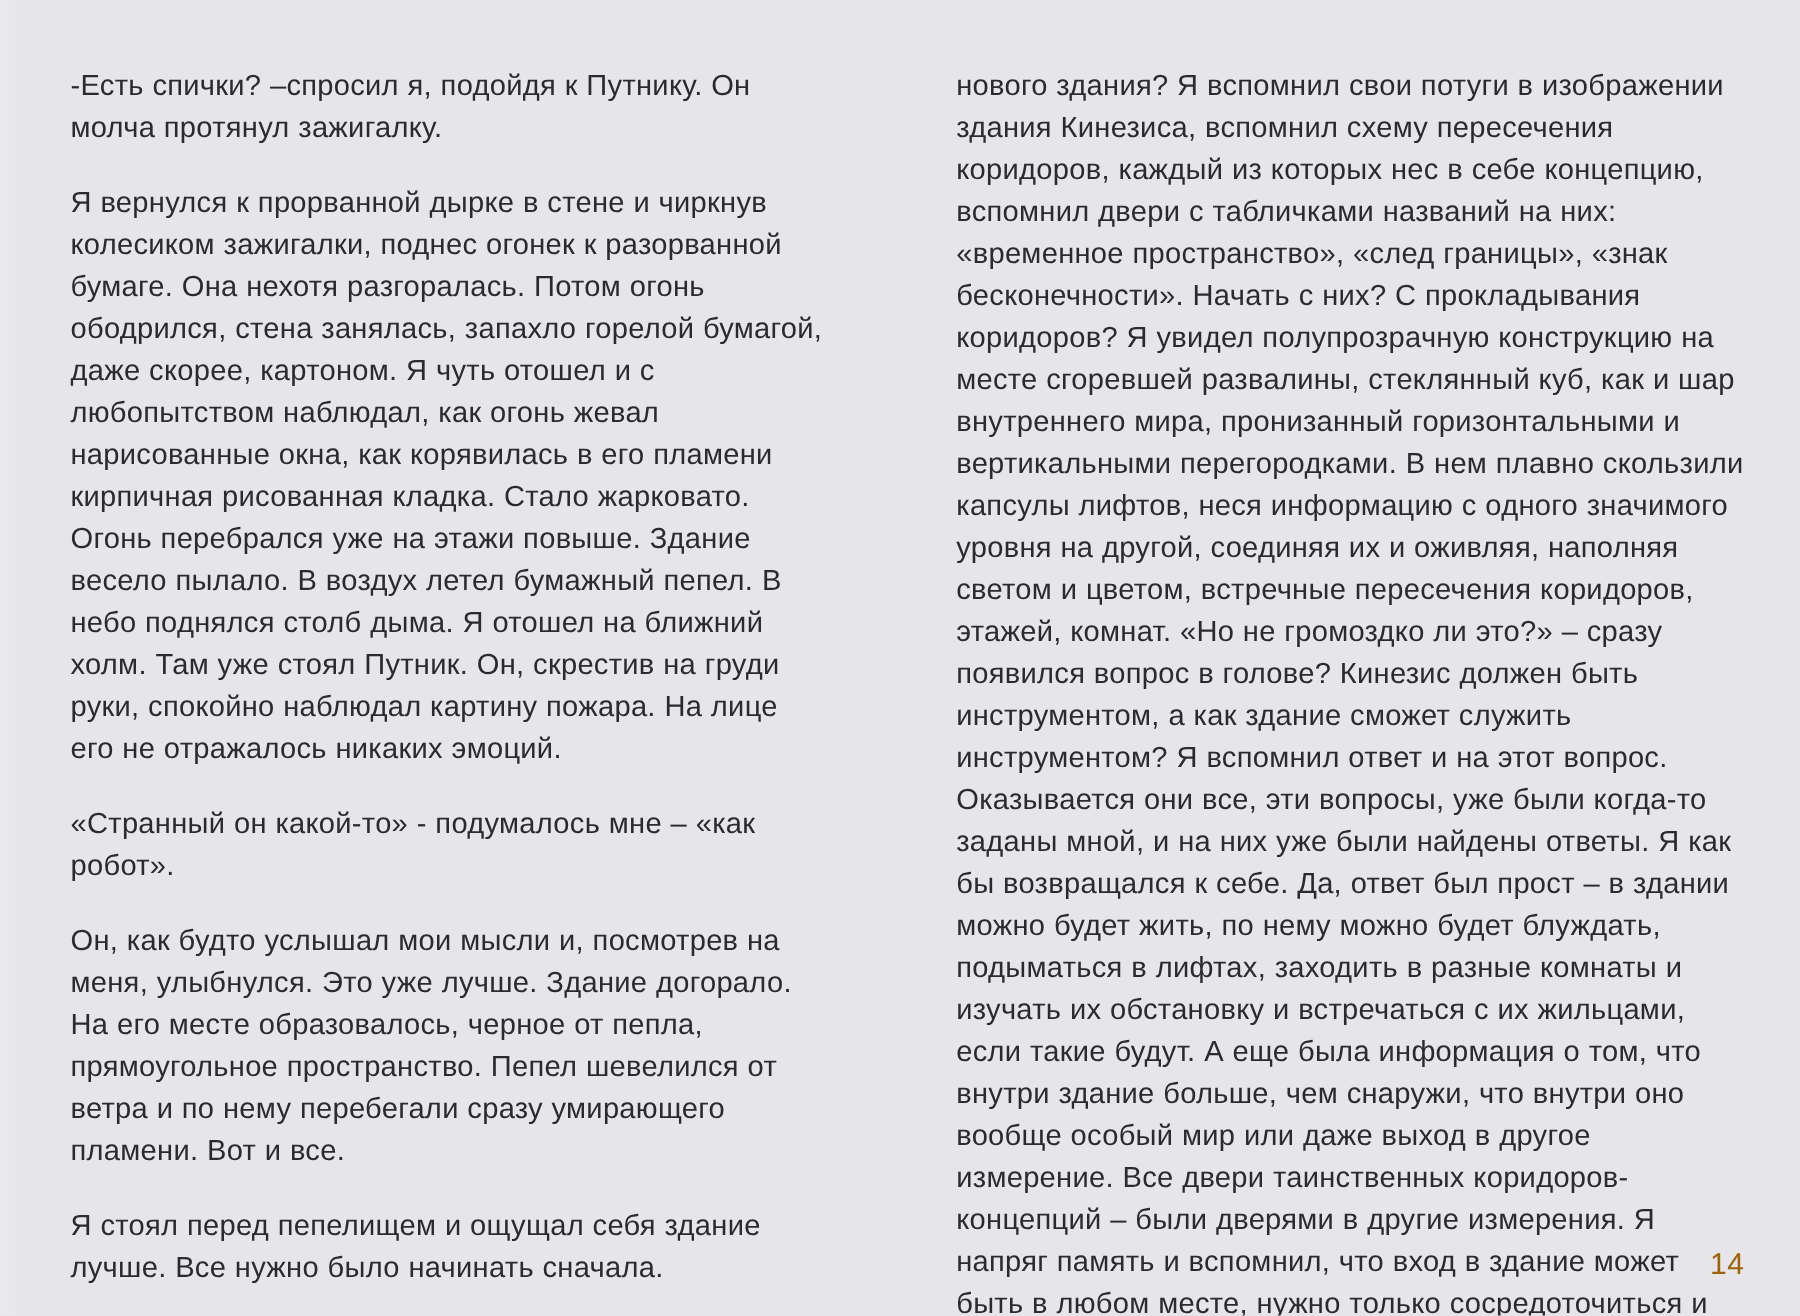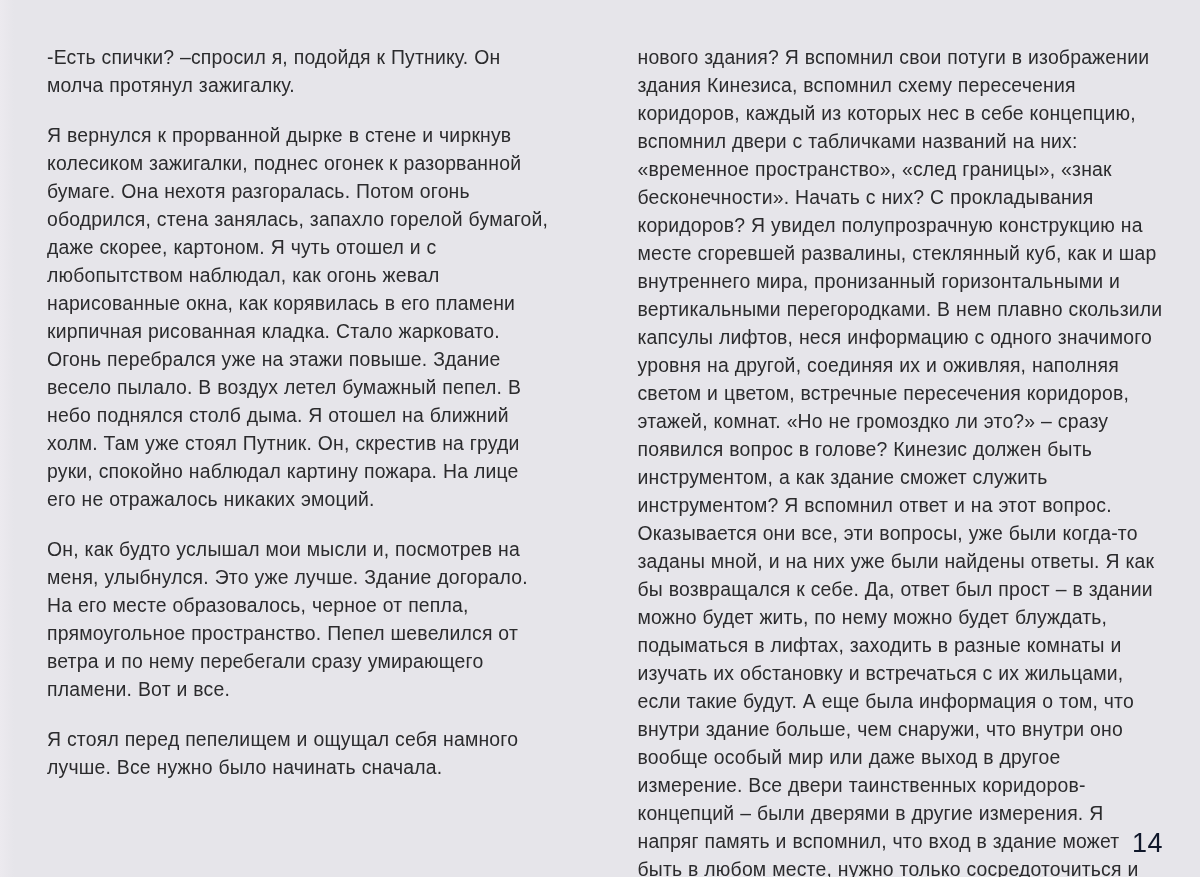--- a/index.html
+++ b/index.html
@@ -77,39 +77,40 @@
   }
 
   .para:last-child {
     margin-bottom: 0;
   }
 
   .page-number {
     position: absolute;
     right: 37px;
     bottom: 22px;
-    font-size: 27px;
+    font-size: 20px;
     line-height: 24px;
-    color: #0f172a;
+    color: #a16207;
     font-family: "Liberation Sans", sans-serif;
     letter-spacing: 0.02em;
   }
 </style>
 </head>
 <body>
 
 <div id="page">
 
   <div class="columns">
 
     <div class="column column-left">
       <p class="para">-Есть спички? –спросил я, подойдя к Путнику. Он молча протянул зажигалку.</p>
       <p class="para">Я вернулся к прорванной дырке в стене и чиркнув колесиком зажигалки, поднес огонек к разорванной бумаге. Она нехотя разгоралась. Потом огонь ободрился, стена занялась, запахло горелой бумагой, даже скорее, картоном. Я чуть отошел и с любопытством наблюдал, как огонь жевал нарисованные окна, как корявилась в его пламени кирпичная рисованная кладка. Стало жарковато. Огонь перебрался уже на этажи повыше. Здание весело пылало. В воздух летел бумажный пепел. В небо поднялся столб дыма. Я отошел на ближний холм. Там уже стоял Путник. Он, скрестив на груди руки, спокойно наблюдал картину пожара. На лице его не отражалось никаких эмоций.</p>
+      <p class="para">«Странный он какой-то» - подумалось мне – «как робот».</p>
       <p class="para">Он, как будто услышал мои мысли и, посмотрев на меня, улыбнулся. Это уже лучше. Здание догорало. На его месте образовалось, черное от пепла, прямоугольное пространство. Пепел шевелился от ветра и по нему перебегали сразу умирающего пламени. Вот и все.</p>
-      <p class="para">Я стоял перед пепелищем и ощущал себя намного лучше. Все нужно было начинать сначала.</p>
+      <p class="para">Я стоял перед пепелищем и ощущал себя здание лучше. Все нужно было начинать сначала.</p>
 
     </div>
 
     <div class="column column-right">
       <p class="para">нового здания? Я вспомнил свои потуги в изображении здания Кинезиса, вспомнил схему пересечения коридоров, каждый из которых нес в себе концепцию, вспомнил двери с табличками названий на них: «временное пространство», «след границы», «знак бесконечности». Начать с них? С прокладывания коридоров? Я увидел полупрозрачную конструкцию на месте сгоревшей развалины, стеклянный куб, как и шар внутреннего мира, пронизанный горизонтальными и вертикальными перегородками. В нем плавно скользили капсулы лифтов, неся информацию с одного значимого уровня на другой, соединяя их и оживляя, наполняя светом и цветом, встречные пересечения коридоров, этажей, комнат. «Но не громоздко ли это?» – сразу появился вопрос в голове? Кинезис должен быть инструментом, а как здание сможет служить инструментом? Я вспомнил ответ и на этот вопрос. Оказывается они все, эти вопросы, уже были когда-то заданы мной, и на них уже были найдены ответы. Я как бы возвращался к себе. Да, ответ был прост – в здании можно будет жить, по нему можно будет блуждать, подыматься в лифтах, заходить в разные комнаты и изучать их обстановку и встречаться с их жильцами, если такие будут. А еще была информация о том, что внутри здание больше, чем снаружи, что внутри оно вообще особый мир или даже выход в другое измерение. Все двери таинственных коридоров-концепций – были дверями в другие измерения. Я напряг память и вспомнил, что вход в здание может быть в любом месте, нужно только сосредоточиться и вглядеться в стену. По-моему тогда же была разработана некая инструкция для начала путешествия по зданию, но я ее запамятовал. Нет, я не буду перелистывать страницы многолетней рукописи и отыскивать эту инструкцию, даже в компьютерную презентацию Кинезиса не загляну. Сейчас я должен все делать заново. И тут, на месте, на реальном полигоне Кинезиса. Но не лучше ли будет бросить это пепелище и расчертить новый план где-нибудь в другом месте?</p>
     </div>
 
   </div>
 
   <div class="page-number">14</div>

